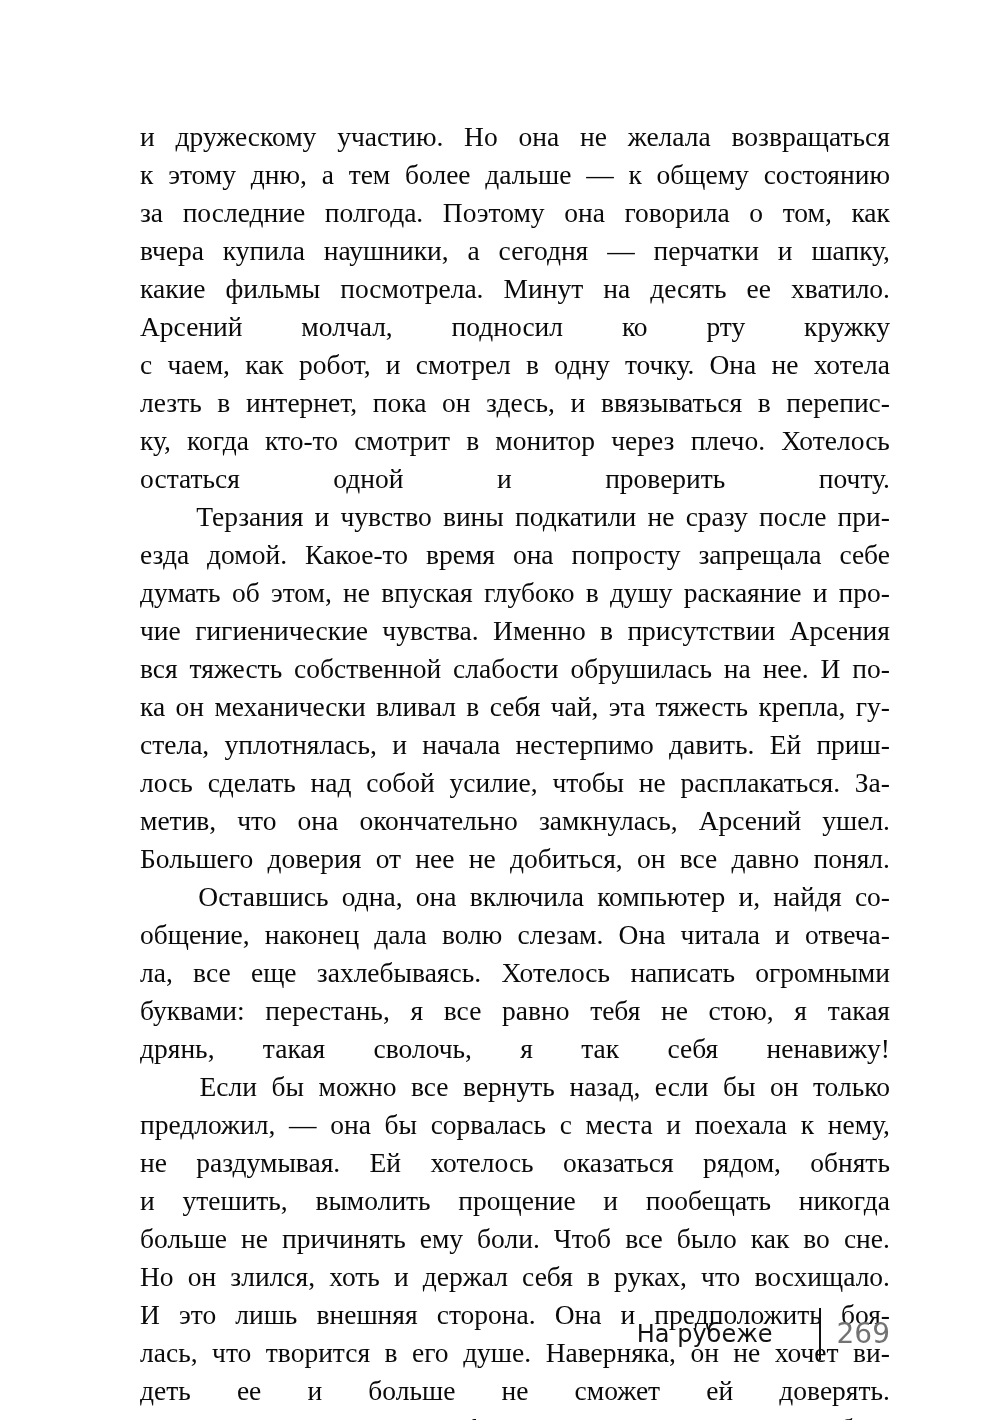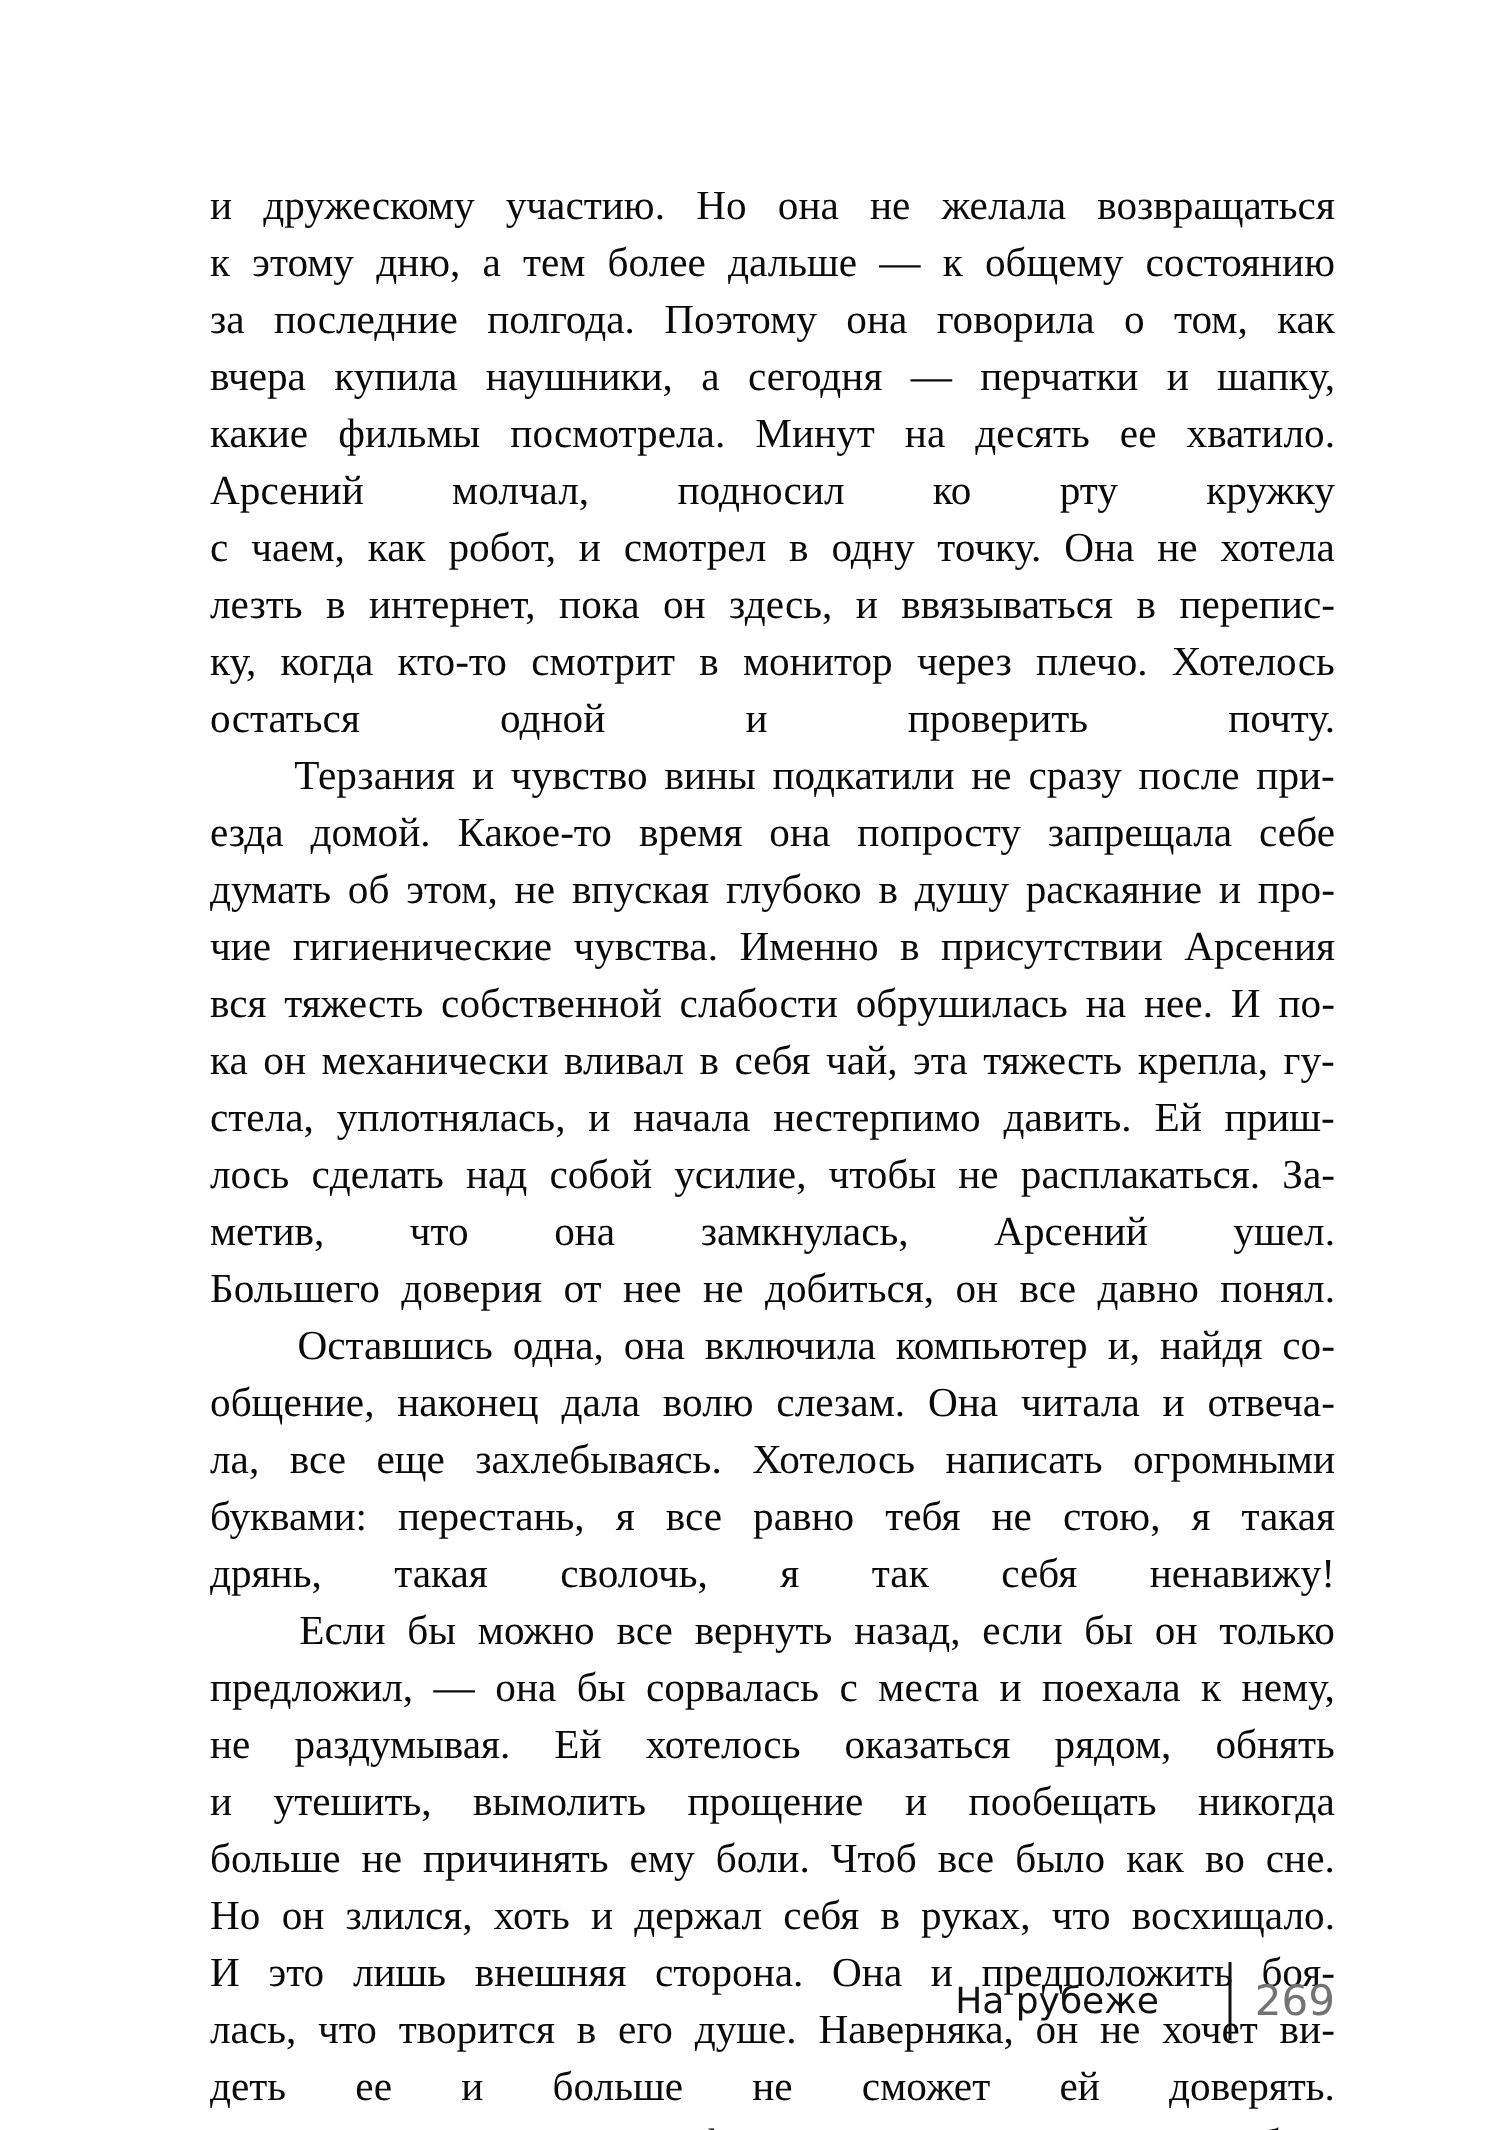--- a/index.html
+++ b/index.html
@@ -114,21 +114,21 @@
       </div>
       <div class="para">
         <div class="line just"><span class="indent"></span><span class="w">Терзания</span><span class="w">и</span><span class="w">чувство</span><span class="w">вины</span><span class="w">подкатили</span><span class="w">не</span><span class="w">сразу</span><span class="w">после</span><span class="w">при-</span></div>
         <div class="line just"><span class="w">езда</span><span class="w">домой.</span><span class="w">Какое-то</span><span class="w">время</span><span class="w">она</span><span class="w">попросту</span><span class="w">запрещала</span><span class="w">себе</span></div>
         <div class="line just"><span class="w">думать</span><span class="w">об</span><span class="w">этом,</span><span class="w">не</span><span class="w">впуская</span><span class="w">глубоко</span><span class="w">в</span><span class="w">душу</span><span class="w">раскаяние</span><span class="w">и</span><span class="w">про-</span></div>
         <div class="line just"><span class="w">чие</span><span class="w">гигиенические</span><span class="w">чувства.</span><span class="w">Именно</span><span class="w">в</span><span class="w">присутствии</span><span class="w">Арсения</span></div>
         <div class="line just"><span class="w">вся</span><span class="w">тяжесть</span><span class="w">собственной</span><span class="w">слабости</span><span class="w">обрушилась</span><span class="w">на</span><span class="w">нее.</span><span class="w">И</span><span class="w">по-</span></div>
         <div class="line just"><span class="w">ка</span><span class="w">он</span><span class="w">механически</span><span class="w">вливал</span><span class="w">в</span><span class="w">себя</span><span class="w">чай,</span><span class="w">эта</span><span class="w">тяжесть</span><span class="w">крепла,</span><span class="w">гу-</span></div>
         <div class="line just"><span class="w">стела,</span><span class="w">уплотнялась,</span><span class="w">и</span><span class="w">начала</span><span class="w">нестерпимо</span><span class="w">давить.</span><span class="w">Ей</span><span class="w">приш-</span></div>
         <div class="line just"><span class="w">лось</span><span class="w">сделать</span><span class="w">над</span><span class="w">собой</span><span class="w">усилие,</span><span class="w">чтобы</span><span class="w">не</span><span class="w">расплакаться.</span><span class="w">За-</span></div>
-        <div class="line just"><span class="w">метив,</span><span class="w">что</span><span class="w">она</span><span class="w">замкнулась,</span><span class="w">Арсений</span><span class="w">ушел.</span></div>
+        <div class="line just"><span class="w">метив,</span><span class="w">что</span><span class="w">она</span><span class="w">окончательно</span><span class="w">замкнулась,</span><span class="w">Арсений</span><span class="w">ушел.</span></div>
         <div class="line last"><span class="w">Большего</span><span class="w">доверия</span><span class="w">от</span><span class="w">нее</span><span class="w">не</span><span class="w">добиться,</span><span class="w">он</span><span class="w">все</span><span class="w">давно</span><span class="w">понял.</span></div>
       </div>
       <div class="para">
         <div class="line just"><span class="indent"></span><span class="w">Оставшись</span><span class="w">одна,</span><span class="w">она</span><span class="w">включила</span><span class="w">компьютер</span><span class="w">и,</span><span class="w">найдя</span><span class="w">со-</span></div>
         <div class="line just"><span class="w">общение,</span><span class="w">наконец</span><span class="w">дала</span><span class="w">волю</span><span class="w">слезам.</span><span class="w">Она</span><span class="w">читала</span><span class="w">и</span><span class="w">отвеча-</span></div>
         <div class="line just"><span class="w">ла,</span><span class="w">все</span><span class="w">еще</span><span class="w">захлебываясь.</span><span class="w">Хотелось</span><span class="w">написать</span><span class="w">огромными</span></div>
         <div class="line just"><span class="w">буквами:</span><span class="w">перестань,</span><span class="w">я</span><span class="w">все</span><span class="w">равно</span><span class="w">тебя</span><span class="w">не</span><span class="w">стою,</span><span class="w">я</span><span class="w">такая</span></div>
         <div class="line last"><span class="w">дрянь,</span><span class="w">такая</span><span class="w">сволочь,</span><span class="w">я</span><span class="w">так</span><span class="w">себя</span><span class="w">ненавижу!</span></div>
       </div>
       <div class="para">

